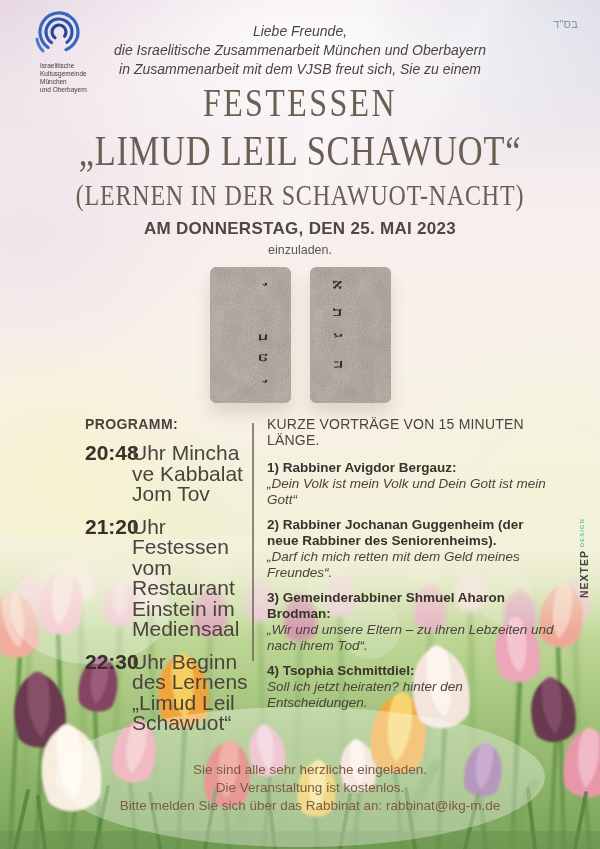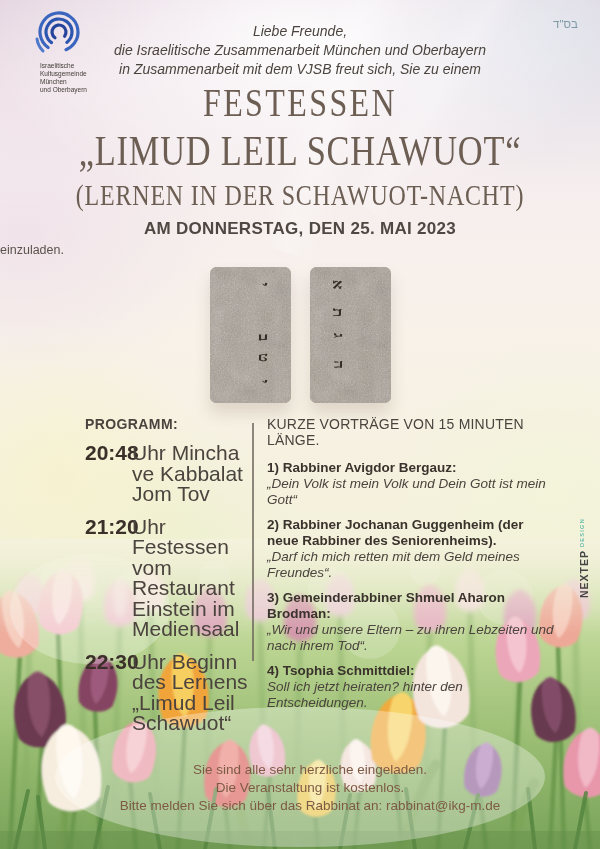--- a/index.html
+++ b/index.html
@@ -28,21 +28,21 @@
 
   
   .titles{position:absolute;left:0;right:0;top:80px;text-align:center;
     font-family:"Liberation Serif",serif;color:#6c5e53;}
   .titles>div{transform:scaleX(.8);}
   .t1{font-size:40px;line-height:46px;letter-spacing:3px;}
   .t2{font-size:43px;line-height:49px;letter-spacing:1px;}
   .t3{font-size:30px;line-height:40px;letter-spacing:1px;}
   .date{position:absolute;left:0;right:0;top:219px;text-align:center;
     font-size:17px;font-weight:700;letter-spacing:.3px;color:#4f4742;}
-  .invite{position:absolute;left:0;right:0;top:243px;
+  .invite{position:absolute;left:0;right:0;top:243px;text-align:center;
     font-size:12.5px;color:#5b534d;}
 
   
   .tablets{position:absolute;left:0;right:0;top:267px;display:flex;justify-content:center;gap:19px;}
   .tablet{position:relative;width:81px;height:136px;border-radius:7px;overflow:hidden;background:#a89d91;
     box-shadow:inset 0 0 0 3px rgba(226,218,205,.4),
                inset -8px -10px 16px rgba(80,66,54,.28),
                inset 8px 10px 14px rgba(255,252,245,.3),
                0 10px 16px rgba(110,85,70,.18);}
   .tablet svg{position:absolute;left:0;top:0;}

